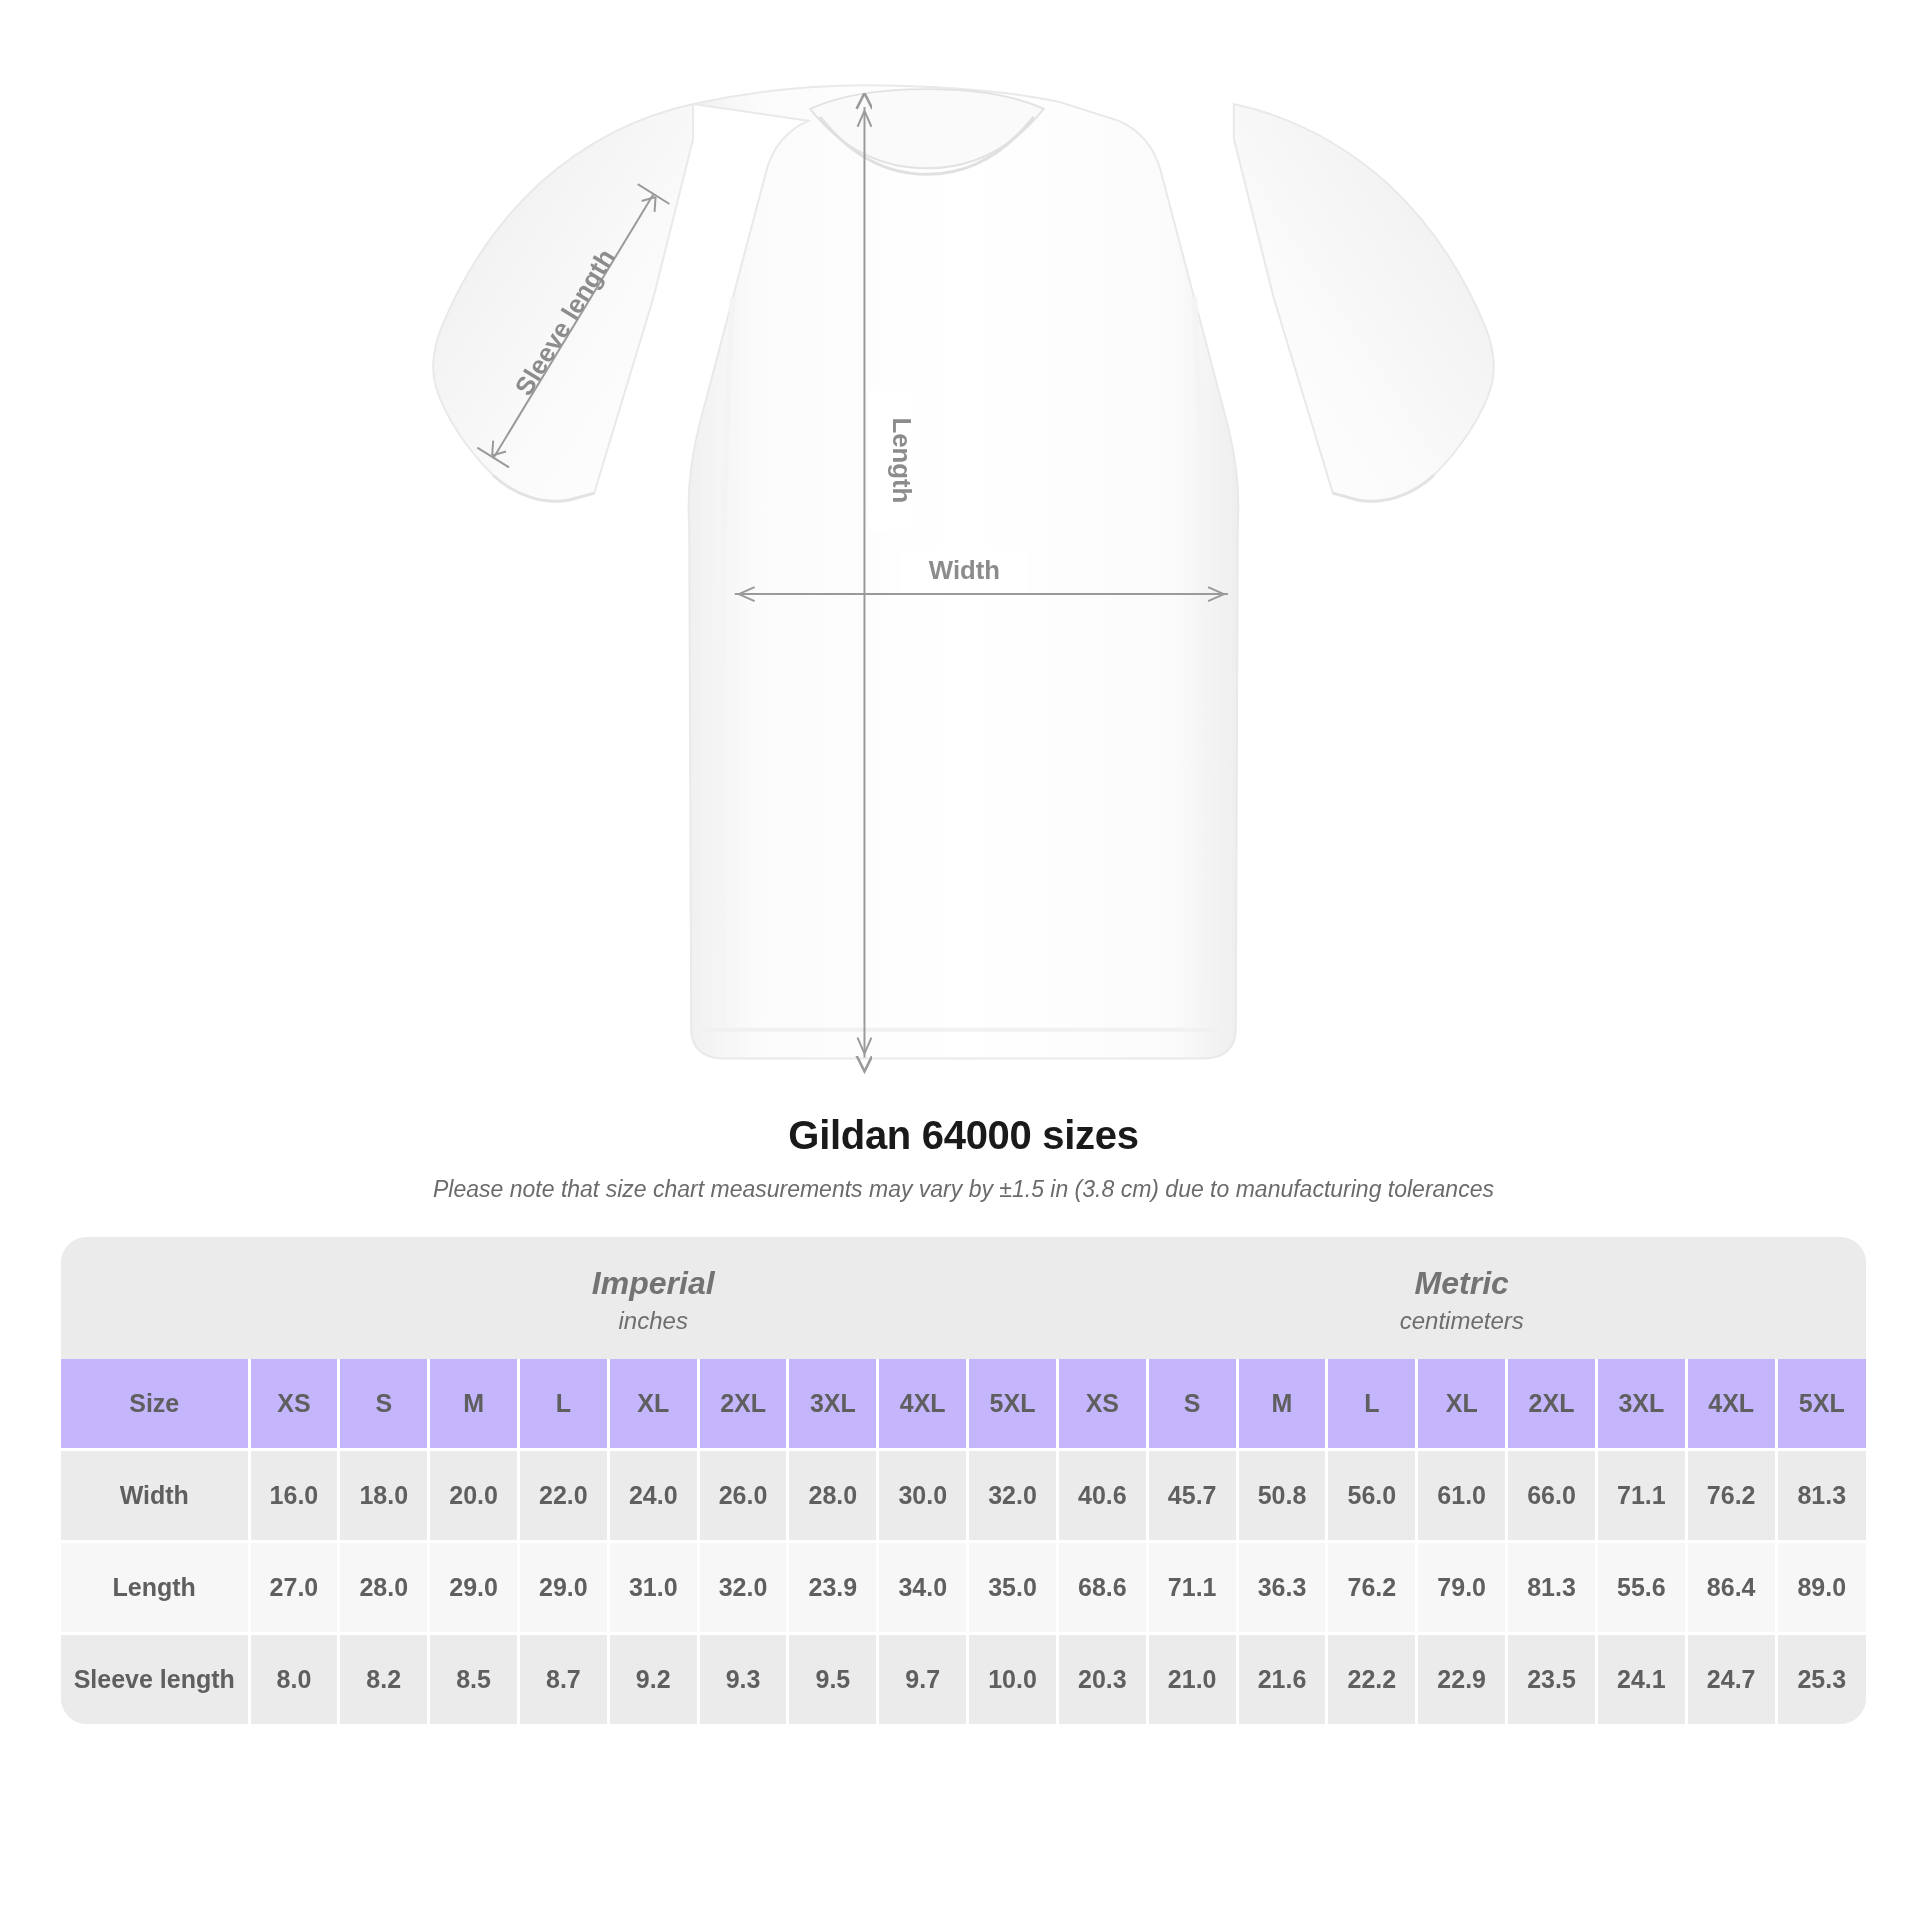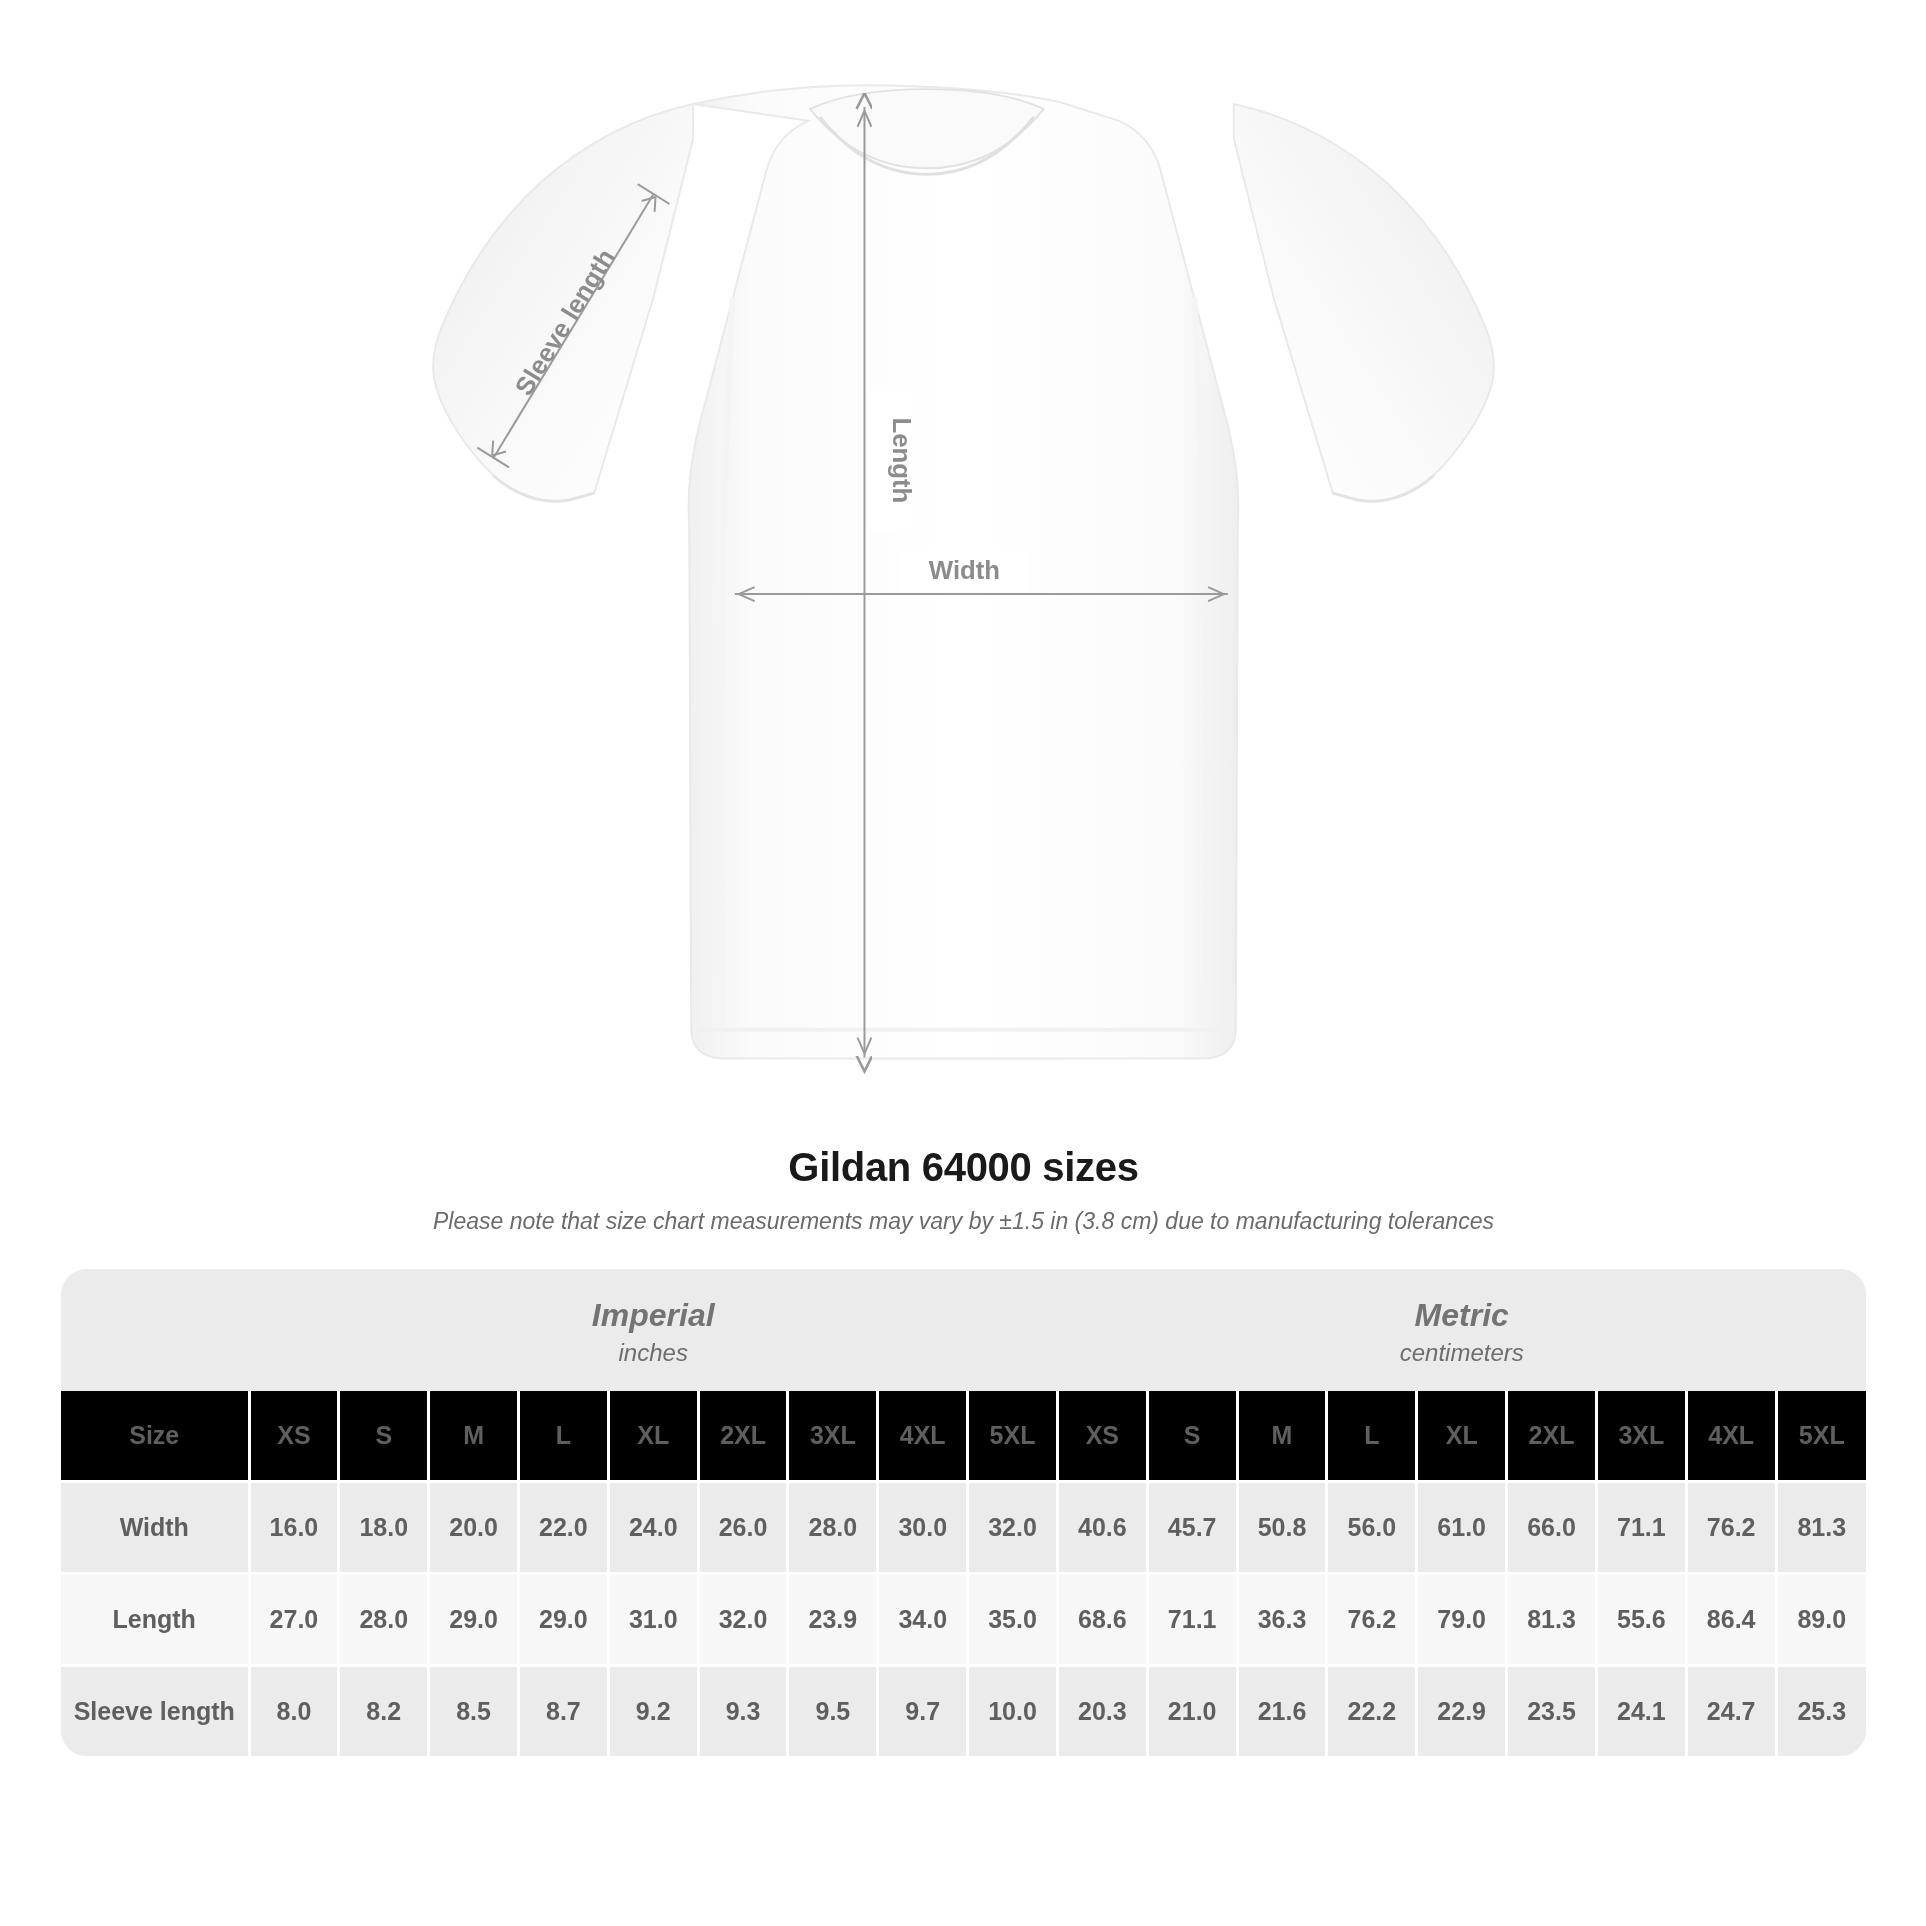--- a/index.html
+++ b/index.html
@@ -21,21 +21,21 @@
   .illustration {
     position: relative;
     width: 1927px;
     height: 1109px;
   }
   .illustration svg { display: block; }
 
   
   .title-block {
     text-align: center;
-    margin-top: 36px;
+    margin-top: 4px;
   }
   .chart-title {
     font-size: 40px;
     font-weight: bold;
     color: #1a1a1a;
     letter-spacing: -0.3px;
   }
   .chart-note {
     margin-top: 18px;
     font-size: 23px;
@@ -74,21 +74,21 @@
     line-height: 1.25;
   }
   .unit-sub {
     font-size: 24px;
     font-style: italic;
     font-weight: normal;
     color: #6e6e6e;
     margin-top: 4px;
   }
   .hdr-row td {
-    background: #000000;
+    background: #c4b5fd;
     font-size: 25px;
     padding: 30px 0;
     color: #5f5f5f;
     border-right: 3px solid #ffffff;
     border-bottom: 3px solid #ffffff;
   }
   .hdr-row td:last-child { border-right: none; }
   .row-odd td {
     background: #ebebeb;
     font-size: 25px;

